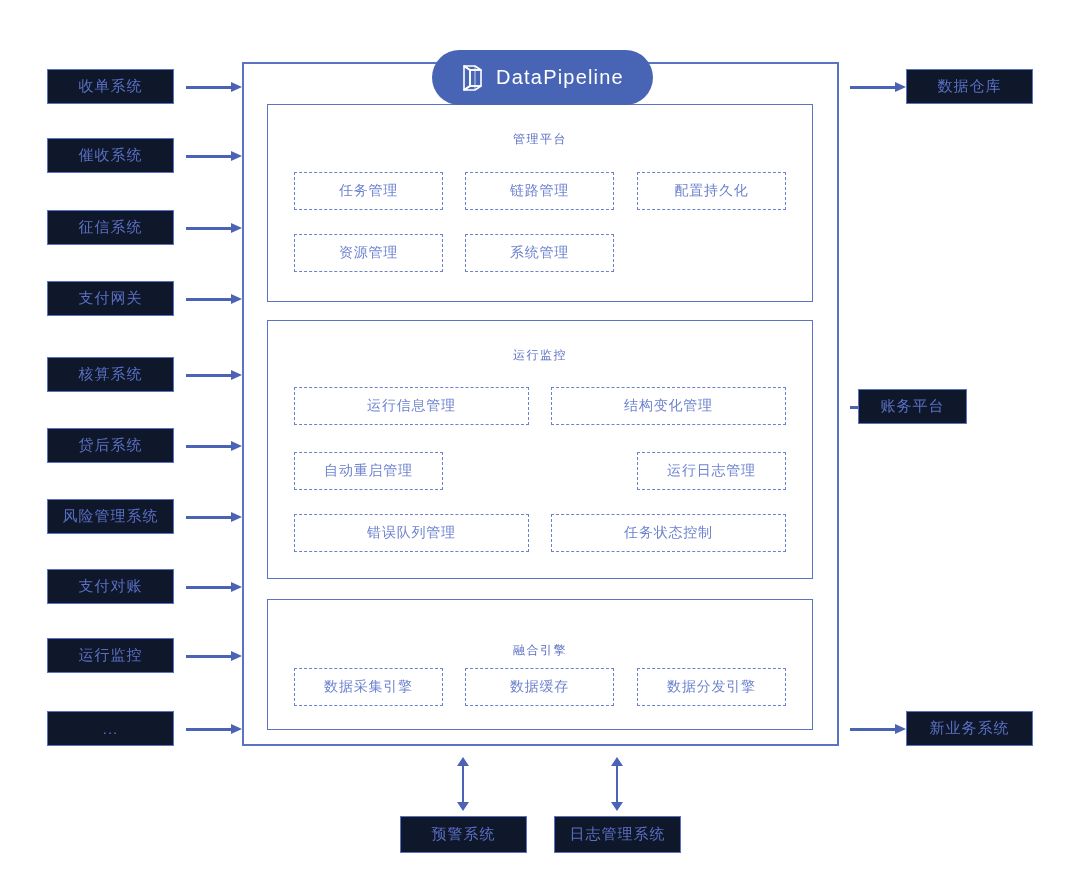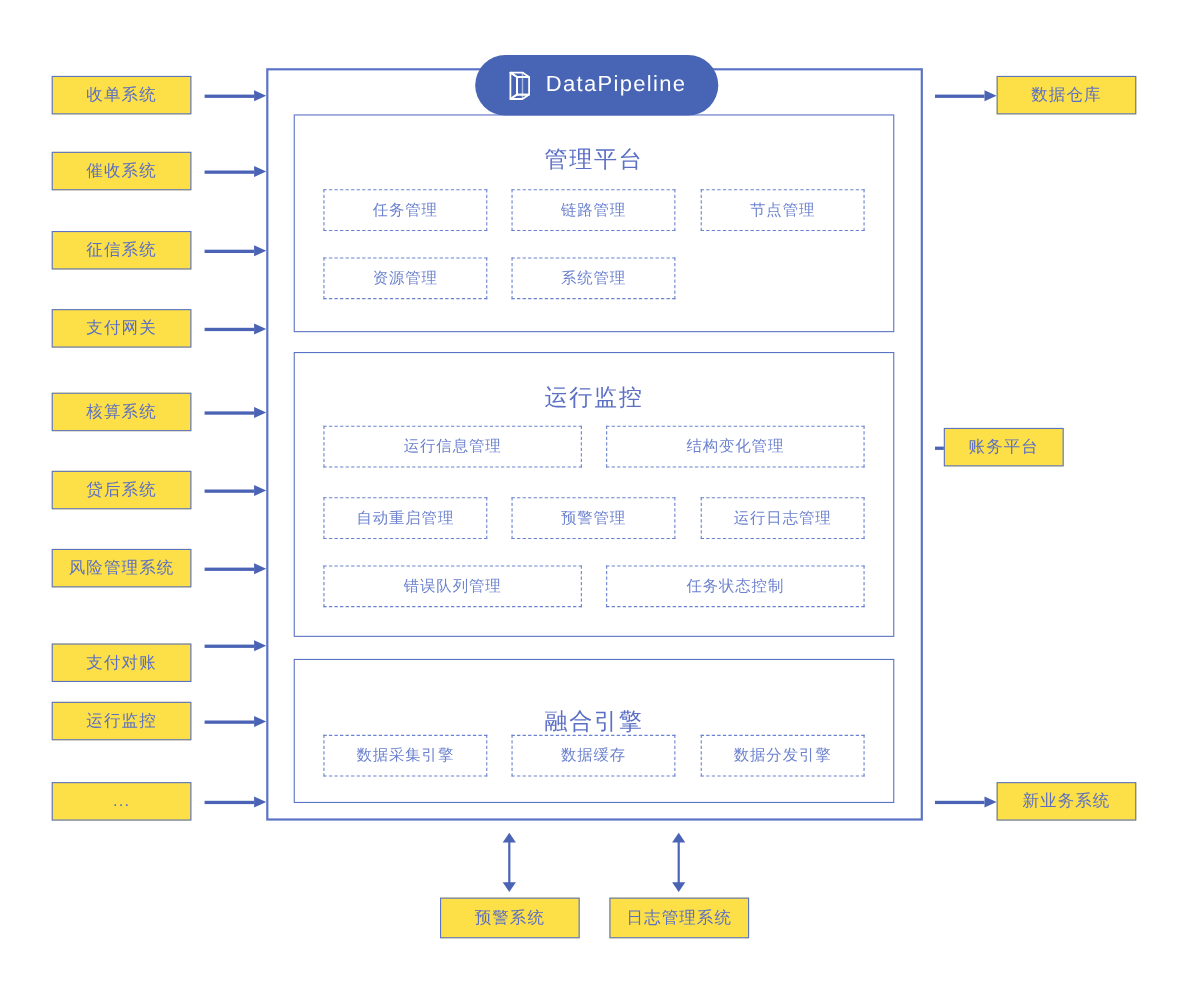--- a/index.html
+++ b/index.html
@@ -9,21 +9,21 @@
     font-family:"Liberation Sans","DejaVu Sans",sans-serif;
     overflow:hidden;
     position:relative;
   }
   #stage{position:relative;width:1080px;height:894px;}
 
   
   .sysbox{
     position:absolute;
     border:1.5px solid #5B73C4;
-    background:#fde047;
+    background:#0f172a;
     display:flex;align-items:center;justify-content:center;
     color:#5B6FC4;
     font-size:15px;
     letter-spacing:1px;
     box-sizing:border-box;
   }
 
   
   .arrow-h{position:absolute;height:10px;display:block;}
   .arrow-h .shaft{
@@ -82,21 +82,21 @@
   
   .panel{
     position:absolute;
     border:1.5px solid #5B73C4;
     box-sizing:border-box;
     background:#fff;
   }
   .panel-title{
     text-align:center;
     color:#5B6FC4;
-    font-size:21px;
+    font-size:12px;
     letter-spacing:1.5px;
   }
   .dashed{
     position:absolute;
     border:1.6px dashed #6C82CE;
     box-sizing:border-box;
     display:flex;align-items:center;justify-content:center;
     color:#6C82CE;
     font-size:14px;
     letter-spacing:.8px;
@@ -157,21 +157,21 @@
   </div>
 
   <div class="sysbox" style="left:47px;top:499px;width:127px;height:35px;">
     <span>风险管理系统</span>
   </div>
   <div class="arrow-h" style="left:186px;top:512px;width:56px;">
     <span class="shaft" style="width:45px;"></span>
       <span class="head" style="left:45px;"></span>
   </div>
 
-  <div class="sysbox" style="left:47px;top:569px;width:127px;height:35px;margin-top:16px;">
+  <div class="sysbox" style="left:47px;top:569px;width:127px;height:35px;">
     <span>支付对账</span>
   </div>
   <div class="arrow-h" style="left:186px;top:582px;width:56px;">
     <span class="shaft" style="width:45px;"></span>
       <span class="head" style="left:45px;"></span>
   </div>
 
   <div class="sysbox" style="left:47px;top:638px;width:127px;height:35px;">
     <span>运行监控</span>
   </div>
@@ -206,43 +206,40 @@
   <div class="panel" style="left:267px;top:104px;width:546px;height:198px;">
     <div class="panel-title" style="margin-top:26px;">管理平台</div>
   </div>
   <div class="dashed" style="left:294px;top:172px;width:149px;height:38px;">
     <span>任务管理</span>
   </div>
   <div class="dashed" style="left:465px;top:172px;width:149px;height:38px;">
     <span>链路管理</span>
   </div>
   <div class="dashed" style="left:637px;top:172px;width:149px;height:38px;">
-    <span>节点管理</span>
+    <span>配置持久化</span>
   </div>
   <div class="dashed" style="left:294px;top:234px;width:149px;height:38px;">
     <span>资源管理</span>
   </div>
   <div class="dashed" style="left:465px;top:234px;width:149px;height:38px;">
     <span>系统管理</span>
   </div>
 
   <div class="panel" style="left:267px;top:320px;width:546px;height:259px;">
     <div class="panel-title" style="margin-top:26px;">运行监控</div>
   </div>
   <div class="dashed" style="left:294px;top:387px;width:235px;height:38px;">
     <span>运行信息管理</span>
   </div>
   <div class="dashed" style="left:294px;top:452px;width:149px;height:38px;">
     <span>自动重启管理</span>
   </div>
   <div class="dashed" style="left:551px;top:387px;width:235px;height:38px;">
     <span>结构变化管理</span>
-  </div>
-  <div class="dashed" style="left:465px;top:452px;width:149px;height:38px;">
-    <span>预警管理</span>
   </div>
   <div class="dashed" style="left:637px;top:452px;width:149px;height:38px;">
     <span>运行日志管理</span>
   </div>
   <div class="dashed" style="left:294px;top:514px;width:235px;height:38px;">
     <span>错误队列管理</span>
   </div>
   <div class="dashed" style="left:551px;top:514px;width:235px;height:38px;">
     <span>任务状态控制</span>
   </div>

